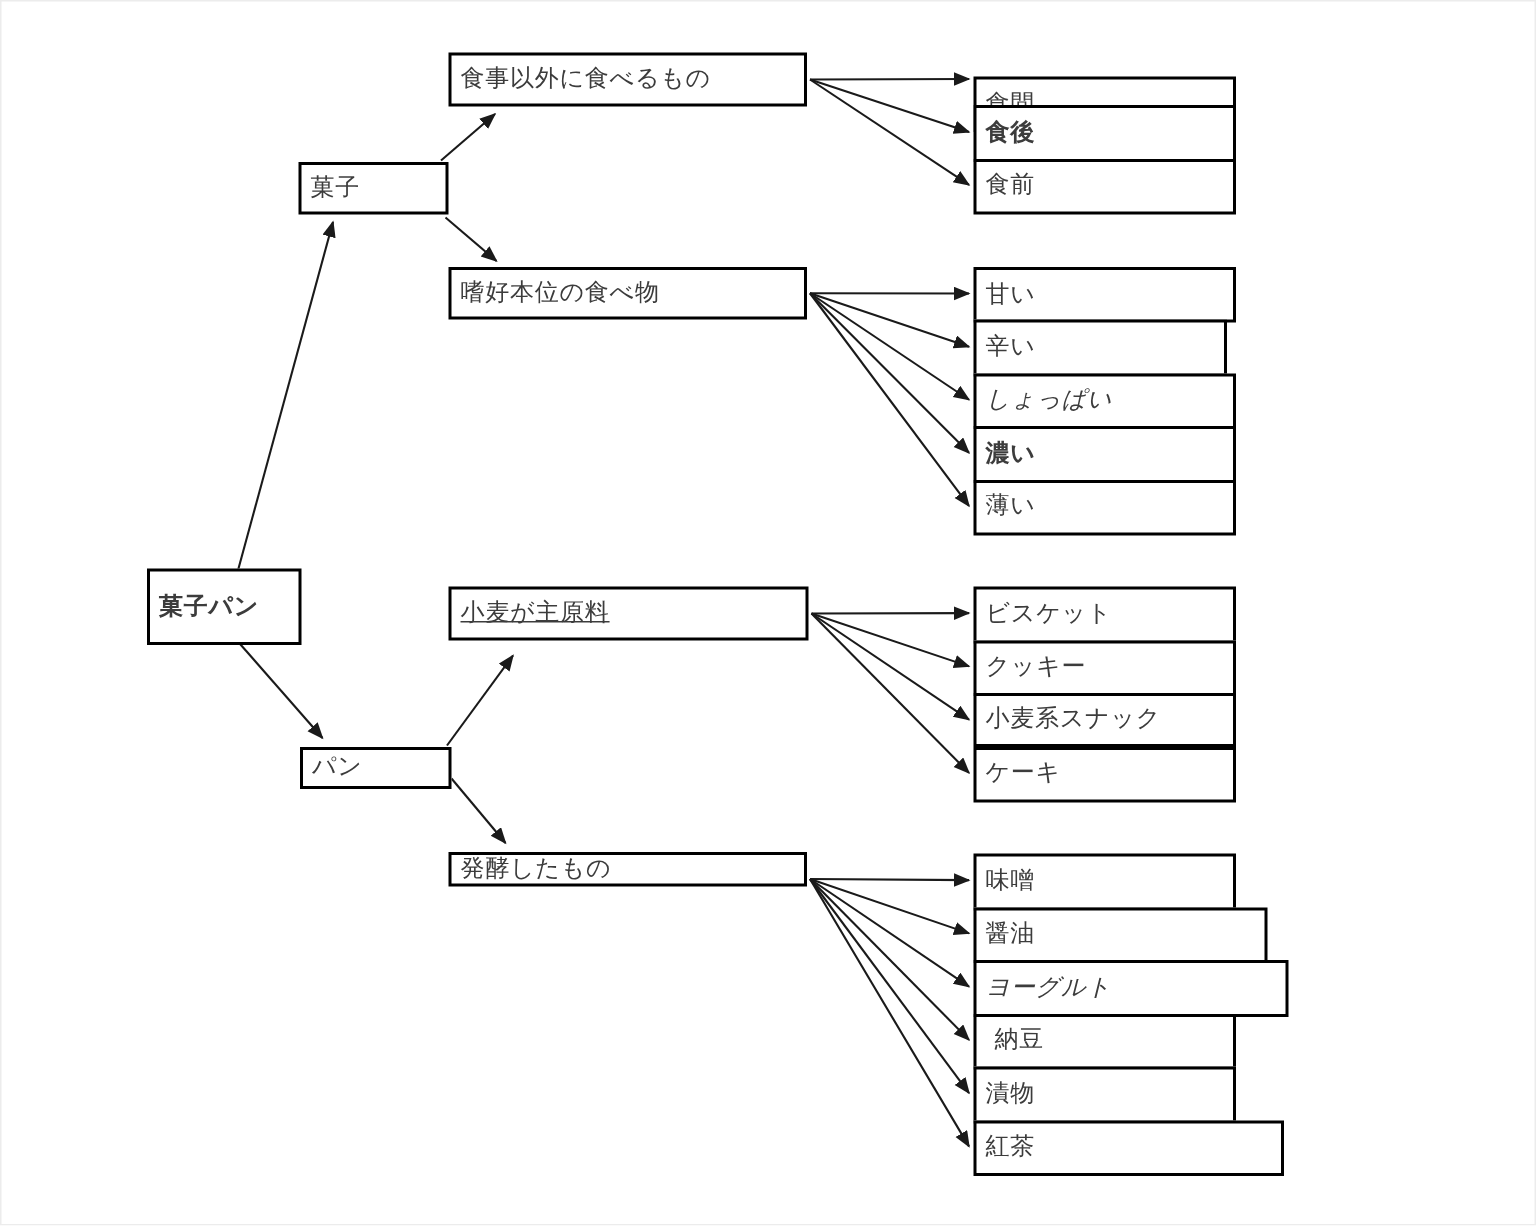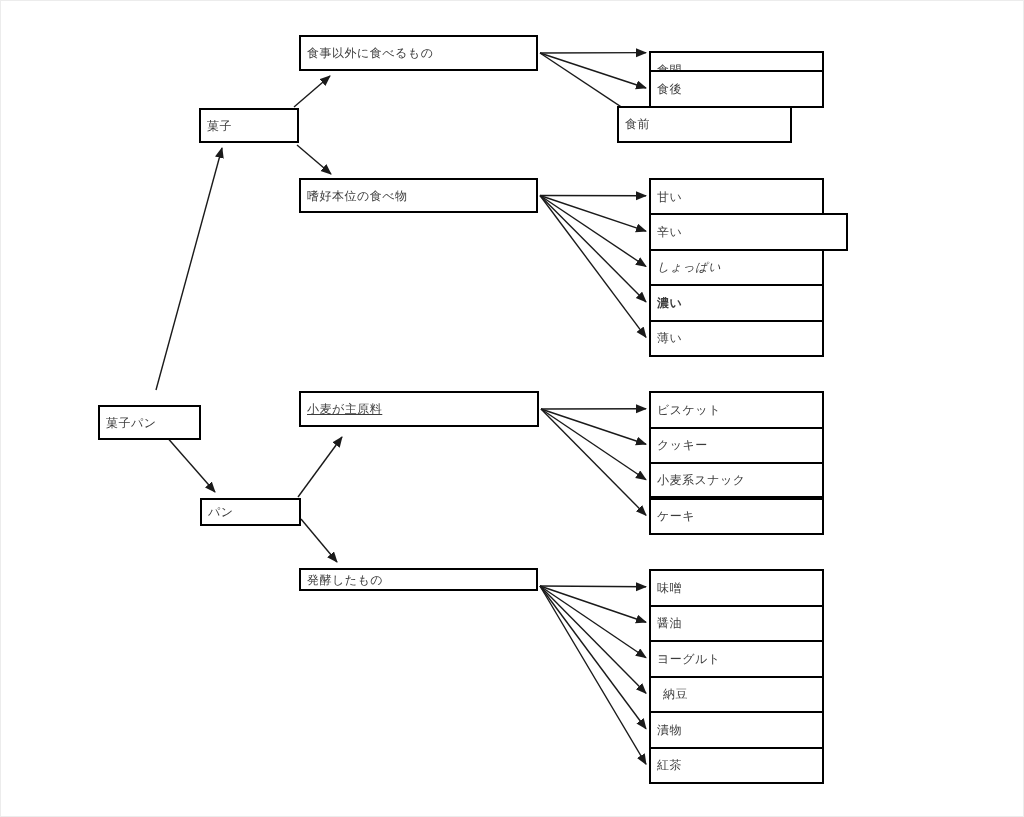--- a/index.html
+++ b/index.html
@@ -29,21 +29,21 @@
     stroke-width: 1.4;
   }
   .box {
     position: absolute;
     box-sizing: border-box;
     border: 2px solid #000000;
     background: #ffffff;
     display: flex;
     align-items: center;
     padding-left: 6px;
-    font-size: 12px;
+    font-size: 16px;
     letter-spacing: 0.5px;
     color: #3c3c3c;
     white-space: nowrap;
     overflow: hidden;
     line-height: 1;
   }
 </style>
 </head>
 <body>
 
@@ -75,39 +75,39 @@
         <line x1="539" y1="585" x2="645" y2="763.25" marker-end="url(#arrowhead)"></line>
         <line x1="155" y1="389" x2="221" y2="147" marker-end="url(#arrowhead)"></line>
         <line x1="157" y1="426" x2="214" y2="491" marker-end="url(#arrowhead)"></line>
         <line x1="293" y1="106" x2="329" y2="75" marker-end="url(#arrowhead)"></line>
         <line x1="296" y1="144" x2="330" y2="173" marker-end="url(#arrowhead)"></line>
         <line x1="297" y1="496" x2="341" y2="436" marker-end="url(#arrowhead)"></line>
         <line x1="300" y1="518" x2="336" y2="561" marker-end="url(#arrowhead)"></line>
       </g>
   </svg>
   <div id="nodes">
-      <div class="box" style="left: 97px; top: 404px; width: 103px; height: 35px;">菓子パン</div>
+      <div class="box" style="left: 97px; top: 378px; width: 103px; height: 51px; font-weight: bold;">菓子パン</div>
       <div class="box" style="left: 198px; top: 107px; width: 100px; height: 35px;">菓子</div>
       <div class="box" style="left: 199px; top: 497px; width: 101px; height: 28px;">パン</div>
       <div class="box" style="left: 298px; top: 34px; width: 239px; height: 36px;">食事以外に食べるもの</div>
       <div class="box" style="left: 648px; top: 34px; width: 175px; height: 37.33px; margin-top: 16px;">食間</div>
-      <div class="box" style="left: 648px; top: 69.33px; width: 175px; height: 37.33px;">食後</div>
-      <div class="box" style="left: 616px; top: 104.66px; width: 175px; height: 37.33px;">食前</div>
+      <div class="box" style="left: 648px; top: 69.33px; width: 175px; height: 37.33px; font-weight: bold;">食後</div>
+      <div class="box" style="left: 648px; top: 104.66px; width: 175px; height: 37.33px;">食前</div>
       <div class="box" style="left: 298px; top: 177px; width: 239px; height: 35px;">嗜好本位の食べ物</div>
       <div class="box" style="left: 648px; top: 177px; width: 175px; height: 37.4px;">甘い</div>
-      <div class="box" style="left: 648px; top: 212.4px; width: 199px; height: 37.4px;">辛い</div>
+      <div class="box" style="left: 648px; top: 212.4px; width: 169px; height: 37.4px;">辛い</div>
       <div class="box" style="left: 648px; top: 247.8px; width: 175px; height: 37.4px; font-style: italic;">しょっぱい</div>
       <div class="box" style="left: 648px; top: 283.2px; width: 175px; height: 37.4px; font-weight: bold;">濃い</div>
       <div class="box" style="left: 648px; top: 318.6px; width: 175px; height: 37.4px;">薄い</div>
       <div class="box" style="left: 298px; top: 390px; width: 240px; height: 36px; text-decoration: underline;">小麦が主原料</div>
       <div class="box" style="left: 648px; top: 390px; width: 175px; height: 37.5px;">ビスケット</div>
       <div class="box" style="left: 648px; top: 425.5px; width: 175px; height: 37.5px;">クッキー</div>
       <div class="box" style="left: 648px; top: 461px; width: 175px; height: 36px;">小麦系スナック</div>
       <div class="box" style="left: 648px; top: 496.5px; width: 175px; height: 37.5px;">ケーキ</div>
       <div class="box" style="left: 298px; top: 567px; width: 239px; height: 23px;">発酵したもの</div>
       <div class="box" style="left: 648px; top: 568px; width: 175px; height: 37.5px;">味噌</div>
-      <div class="box" style="left: 648px; top: 603.5px; width: 175px; height: 37.5px;">醤油</div>
-      <div class="box" style="left: 648px; top: 639px; width: 175px; height: 37.5px;">ヨーグルト</div>
+      <div class="box" style="left: 648px; top: 603.5px; width: 196px; height: 37.5px;">醤油</div>
+      <div class="box" style="left: 648px; top: 639px; width: 210px; height: 37.5px; font-style: italic;">ヨーグルト</div>
       <div class="box" style="left: 648px; top: 674.5px; width: 175px; height: 37.5px; padding-left: 12px;">納豆</div>
       <div class="box" style="left: 648px; top: 710px; width: 175px; height: 37.5px;">漬物</div>
-      <div class="box" style="left: 648px; top: 745.5px; width: 175px; height: 37.5px; text-align: center;">紅茶</div>
+      <div class="box" style="left: 648px; top: 745.5px; width: 207px; height: 37.5px; text-align: center;">紅茶</div>
     </div>
 </div>
 
 </body></html>

